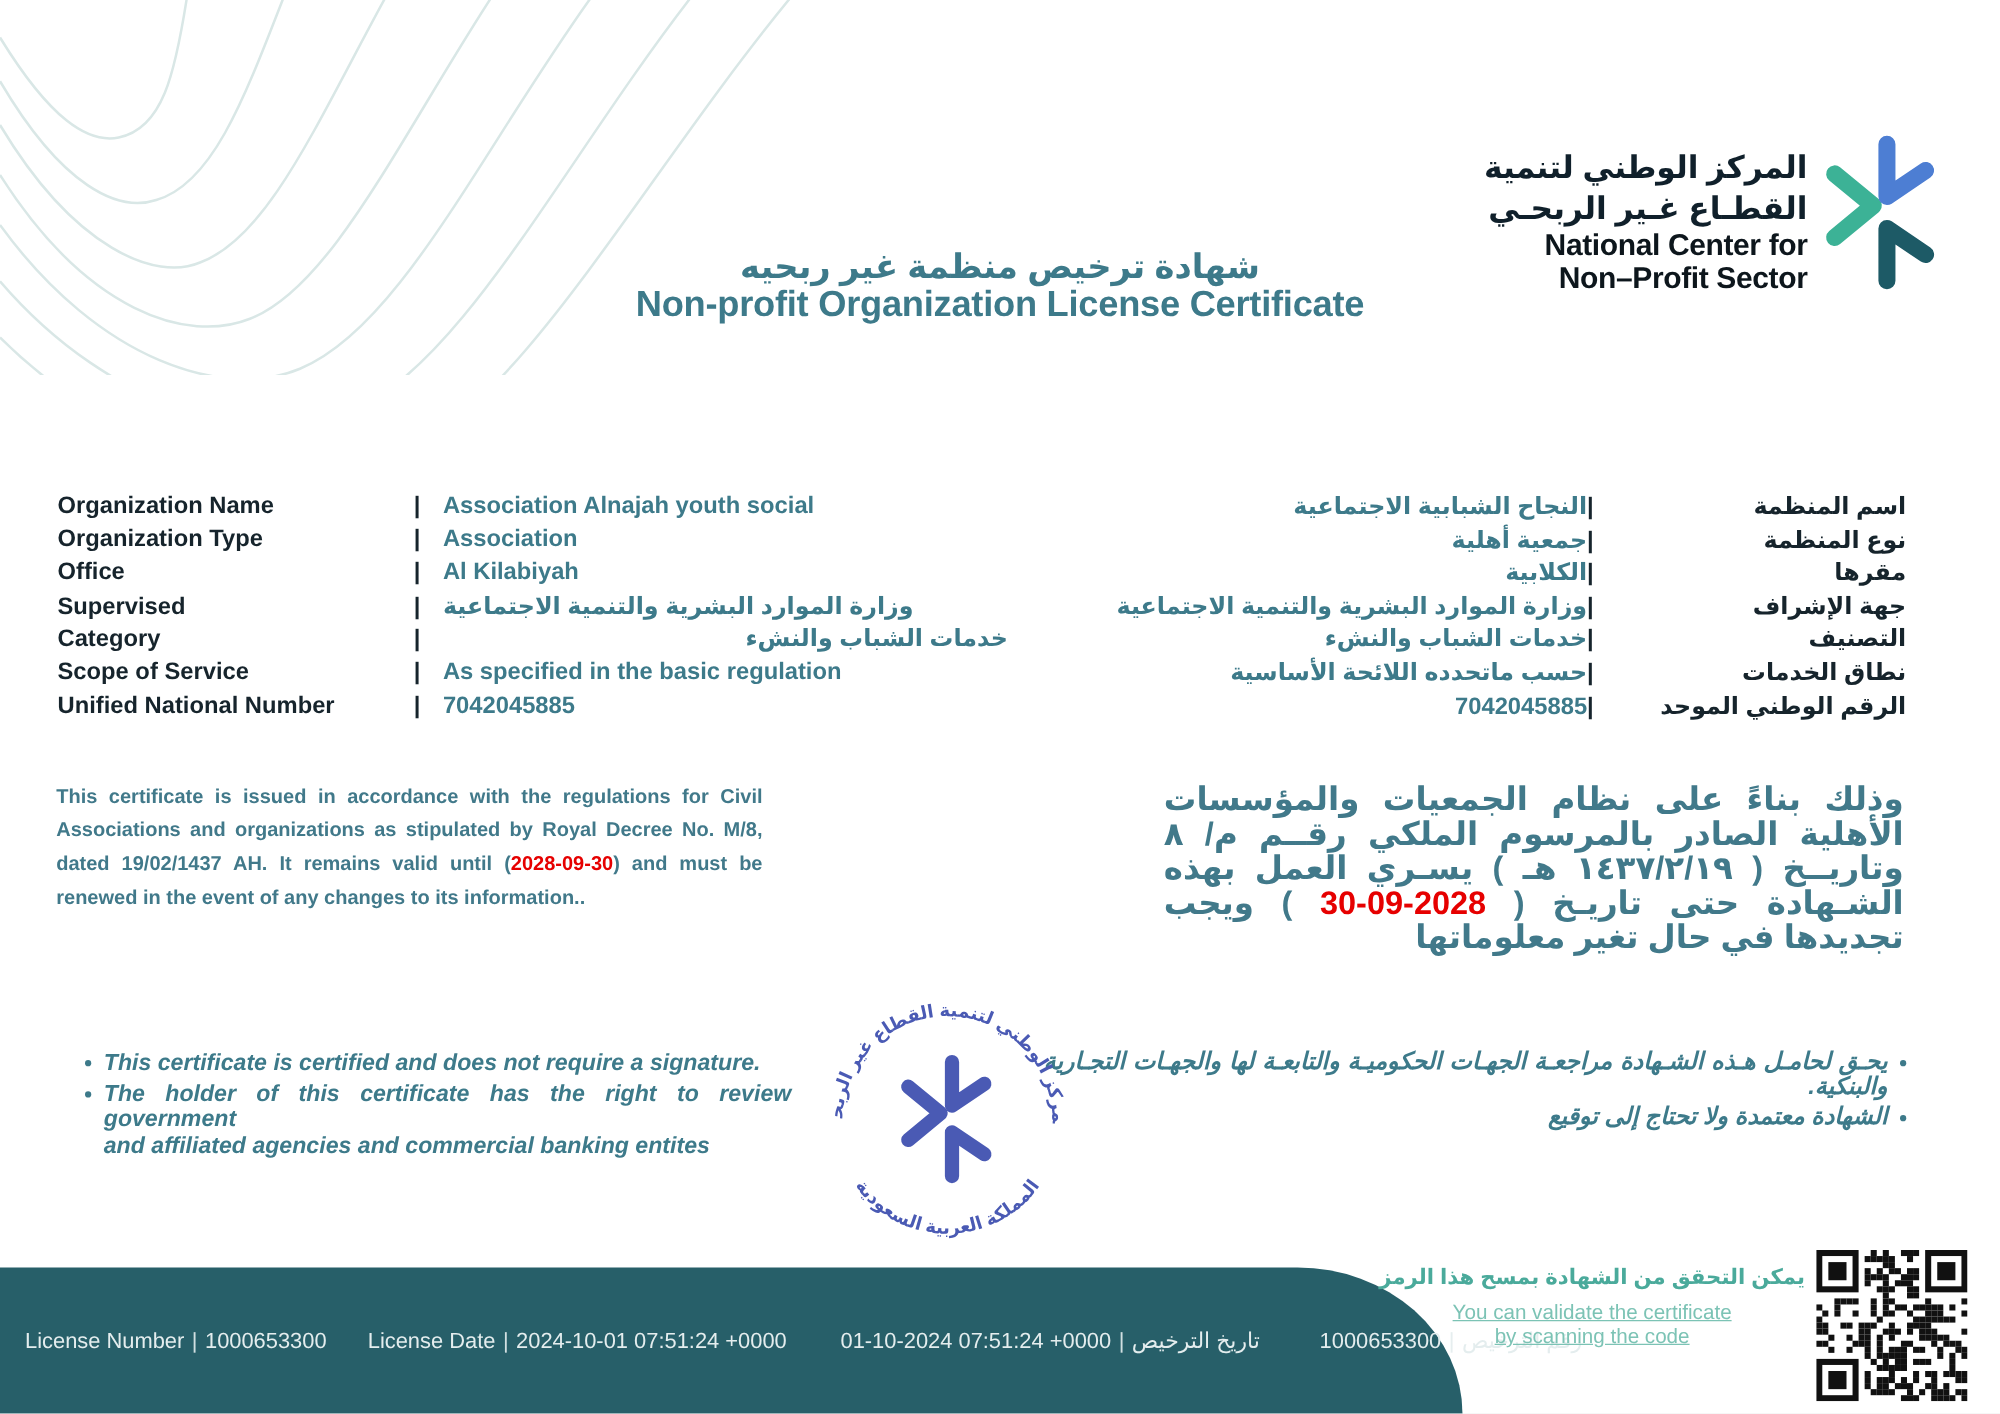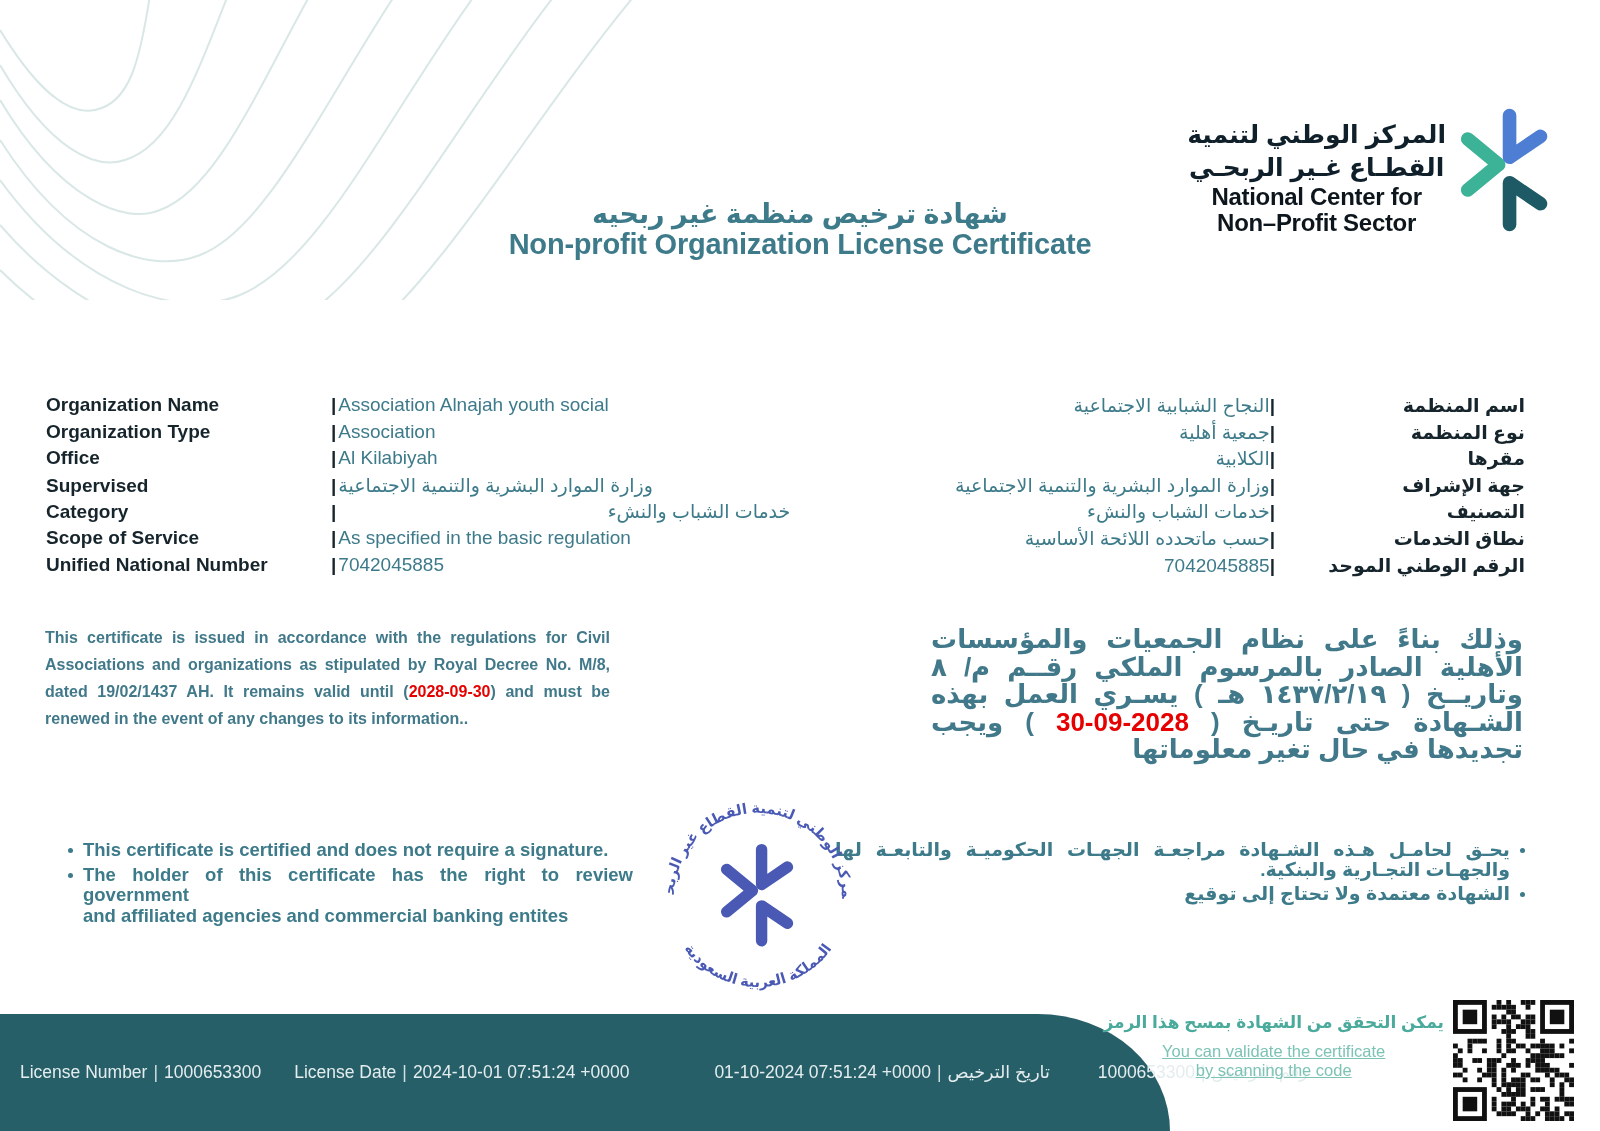--- a/index.html
+++ b/index.html
@@ -4,63 +4,63 @@
 <style>
   html,body{margin:0;padding:0;background:#e9e9e9;}
   .page{position:relative;width:1600px;height:1131px;background:#ffffff;overflow:hidden;
         font-family:"Liberation Sans","DejaVu Sans",sans-serif;margin:0 auto;}
   .abs{position:absolute;}
 
   
   .waves{left:0;top:0;pointer-events:none;}
 
   
-  .logo-text{right:154px;top:118px;text-align:center;line-height:1;}
+  .logo-text{right:154px;top:118px;text-align:right;line-height:1;}
   .logo-ar{font-size:25px;font-weight:bold;color:#10202b;line-height:33px;}
   .logo-en{font-size:24px;font-weight:bold;color:#0d161c;line-height:26px;letter-spacing:-0.3px;}
   .logo-mark{right:45px;top:100px;}
 
   
   .title-ar{left:0;top:198px;width:1600px;text-align:center;font-size:27px;font-weight:bold;color:#3d7a8a;}
   .title-en{left:0;top:228px;width:1600px;text-align:center;font-size:29px;font-weight:bold;color:#3d7a8a;letter-spacing:-0.2px;}
 
   
   .fields-en{left:46px;top:394px;width:760px;}
   .fields-ar{right:75px;top:394px;width:720px;direction:rtl;}
   .frow{display:flex;align-items:baseline;height:26.6px;font-size:19px;}
   .frow .lbl{font-weight:bold;color:#16242c;flex:0 0 285px;}
   .fields-ar .frow .lbl{flex:0 0 248px;}
   .frow .pipe{color:#16242c;font-weight:bold;margin:0 2px 0 0;}
-  .frow .val{color:#3d7a8a;font-weight:normal;}
+  .frow .val{color:#3d7a8a;font-weight:bold;margin-left:16px;}
   .frow .val.rtl-val{direction:rtl;}
   .frow .val.align-far{flex:0 0 452px;text-align:right;direction:rtl;}
 
   
   .para-en{left:45px;top:624px;width:565px;font-size:16px;font-weight:bold;color:#41798a;
            line-height:27px;text-align:justify;}
   .para-ar{right:77px;top:626px;width:592px;font-size:26px;font-weight:bold;color:#41798a;
            line-height:27.5px;direction:rtl;text-align:justify;}
   .red{color:#e60000;}
 
   
   .bullets-en{left:68px;top:840px;width:565px;color:#3d7a8a;font-size:18.5px;font-weight:bold;line-height:20.5px;}
   .bullets-ar{right:75px;top:840px;width:690px;color:#3d7a8a;font-size:19px;font-weight:bold;
               line-height:20px;direction:rtl;text-align:justify;}
-  .b-item{display:flex;margin-bottom:4px;}
+  .b-item{display:flex;margin-bottom:4px;font-style:italic;}
   .b-dot{flex:0 0 5px;width:5px;height:5px;border-radius:50%;background:#3d7a8a;margin:8px 10px 0 0;}
   .bullets-ar .b-dot{margin:8px 0 0 10px;}
   .b-text{white-space:pre-line;text-align:justify;flex:1;}
 
   
   .stamp{left:658px;top:792px;}
 
   
   .bar{left:0;bottom:0;width:1170px;height:117px;background:#275f69;
        border-top-right-radius:132px 117px;display:flex;align-items:center;
-       justify-content:space-between;padding:0 46px 0 20px;box-sizing:border-box;gap:42px;}
+       justify-content:space-between;padding:0 46px 0 20px;box-sizing:border-box;}
   .bar .grp{color:#e4edee;font-size:17.5px;white-space:nowrap;}
   .bar .grp.ar{direction:rtl;}
   .bar .item{margin-right:28px;}
   .bar .grp.ar .item{margin-right:0;margin-left:15px;}
   .bar .grp.ar .item + .item{margin-right:28px;}
   .bar .fsep{opacity:0.9;padding:0 6px;}
 
   
   .validate{right:156px;top:1012px;text-align:center;}
   .validate .v-ar{font-size:17px;font-weight:bold;color:#4aaa9b;direction:rtl;margin-bottom:9px;}

